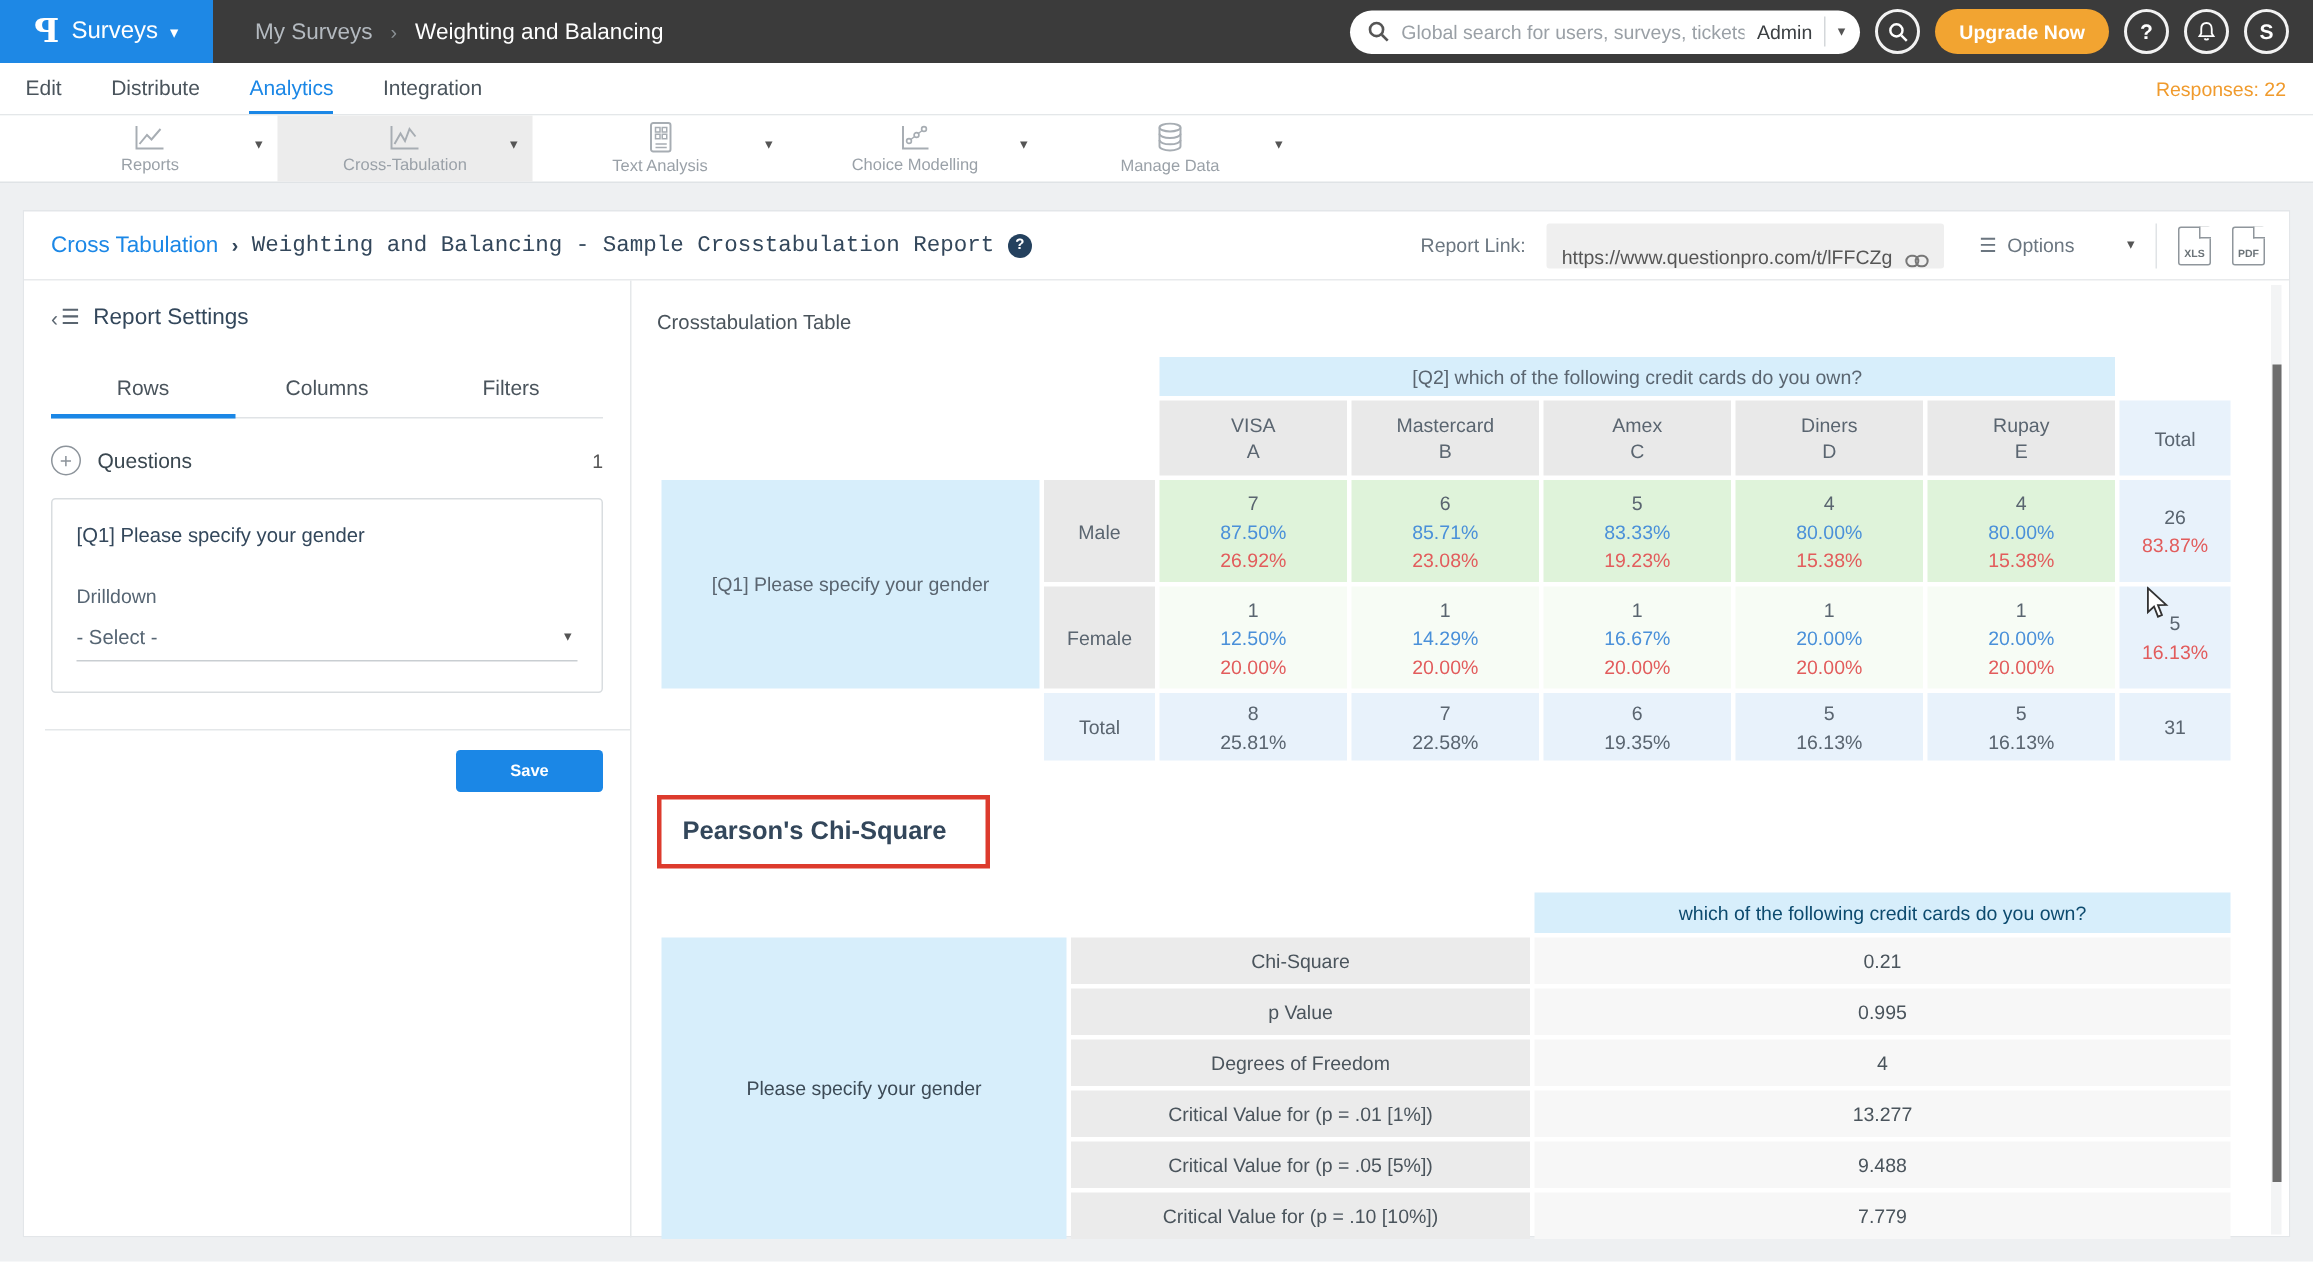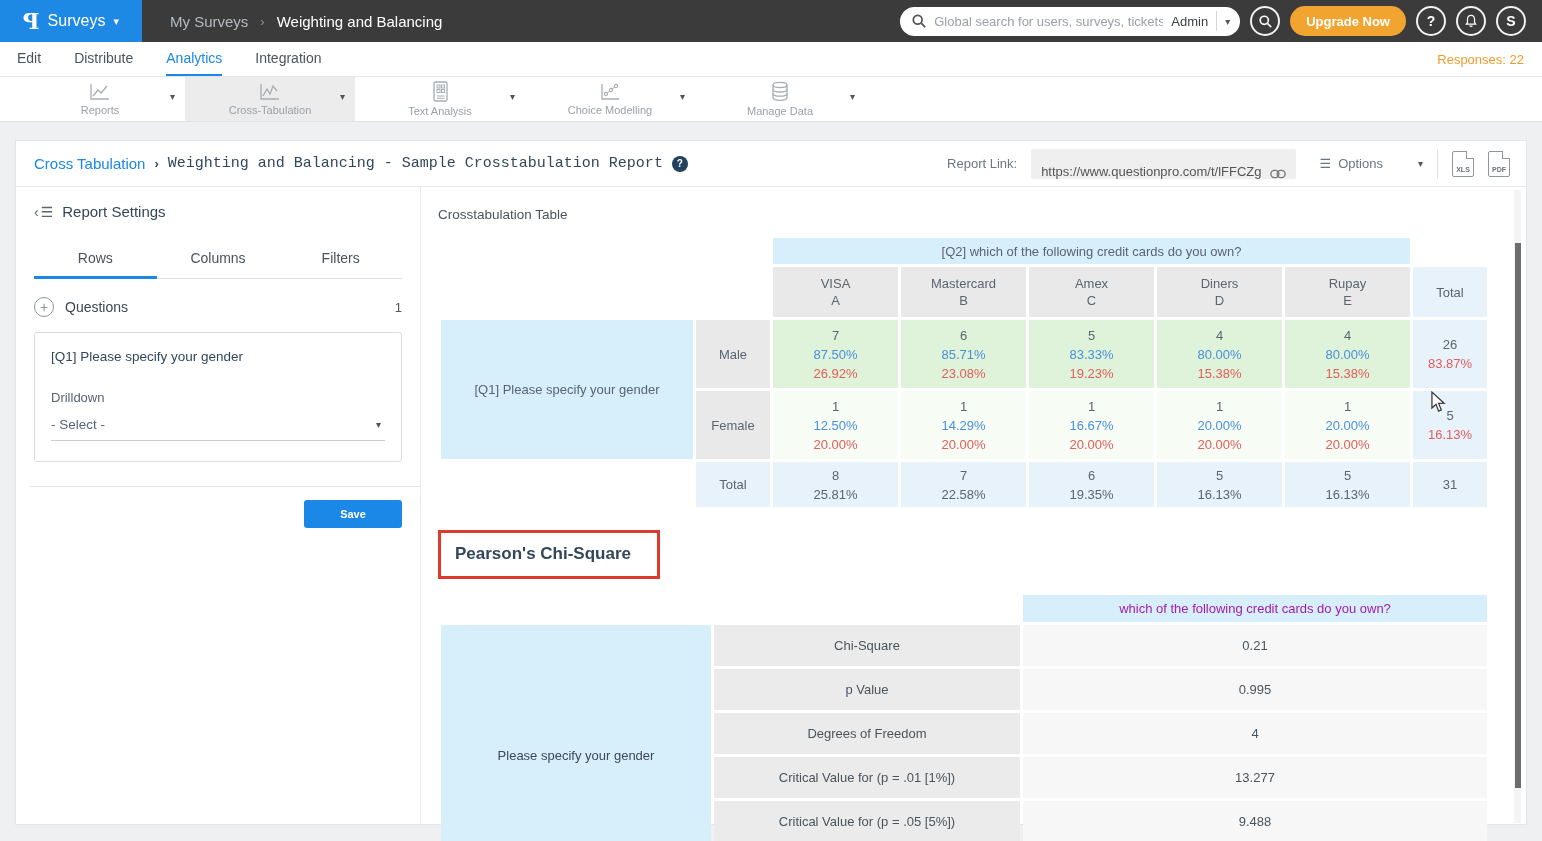--- a/index.html
+++ b/index.html
@@ -105,23 +105,23 @@
   .cp { color:#e25c5c; }
   .tp { color:#5a6570; }
   td.totcell { background:#e8f2fb; line-height:19px; }
   .r-total td, .r-total th { height:45px; background-clip:padding-box; }
   .r-total .t { background:#e8f2fb; line-height:19px; }
 
   .pearson-box { display:inline-block; border:3px solid #dd3b2d; margin-top:20px; padding:11px 26px 12px 14px; }
   .pearson-box h2 { font-size:17px; color:#33475b; font-weight:bold; }
 
   .chi { margin-top:0; }
-  .chi .h-q { background:#d7eefb; height:27px; color:#a21caf; }
+  .chi .h-q { background:#d7eefb; height:27px; color:#0c4a6e; }
   .chi .rowhead { background:#d7eefb; color:#3c4a56; }
-  .chi .lbl { background:#ebebeb; height:41px; color:#4a545c; }
+  .chi .lbl { background:#ebebeb; height:31px; color:#4a545c; }
   .chi .val { background:#f7f7f7; color:#4a545c; }
 
   
   .vtrack { position:absolute; left:1514px; top:190px; width:7px; height:633px; background:#f3f4f5; }
   .vthumb { position:absolute; left:1515px; top:243px; width:6px; height:545px; background:#6d6d6d; cursor:pointer; }
   .cursor { position:absolute; left:1428px; top:391px; pointer-events:none; z-index:99; }
 </style>
 </head>
 <body>
 

